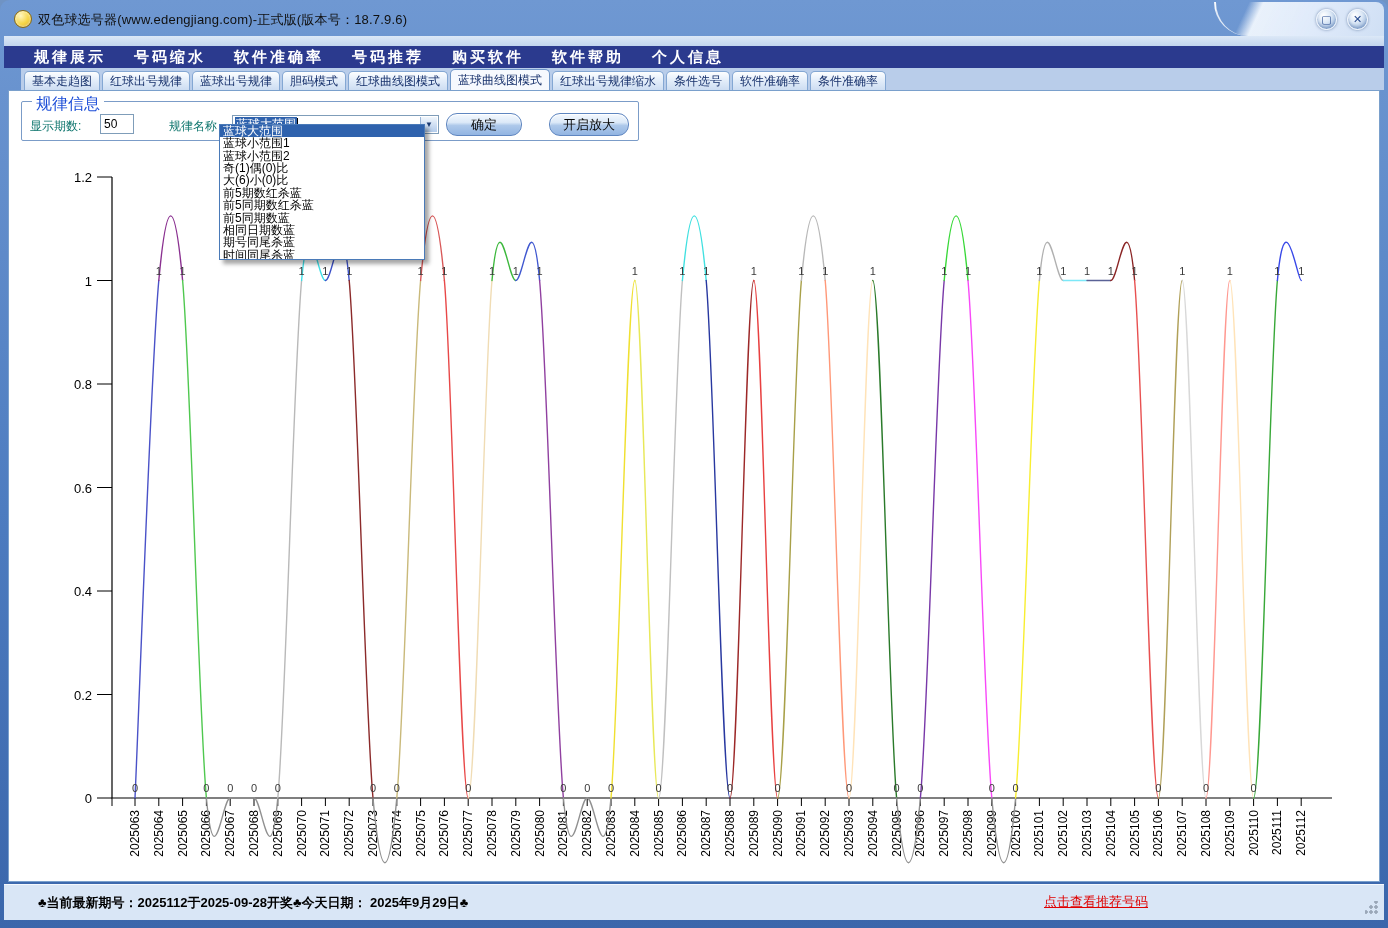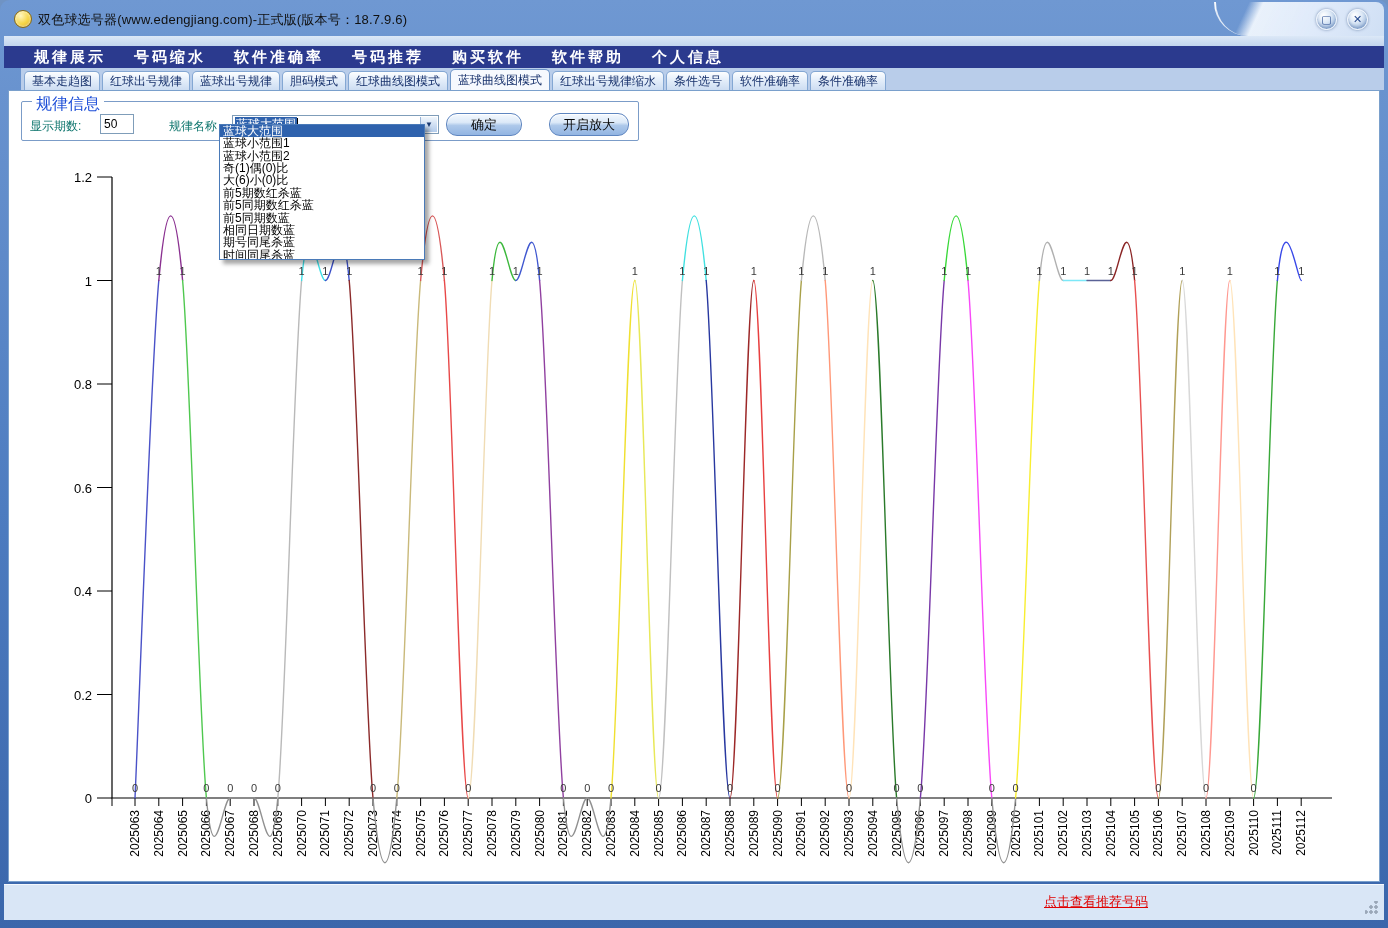--- a/index.html
+++ b/index.html
@@ -378,16 +378,17 @@
       <text x="1158.4" y="792" text-anchor="middle" font-size="11" fill="#3a3a3a" font-family="Liberation Sans, DejaVu Sans, sans-serif">0</text>
       <text x="1182.2" y="274.5" text-anchor="middle" font-size="11" fill="#3a3a3a" font-family="Liberation Sans, DejaVu Sans, sans-serif">1</text>
       <text x="1206" y="792" text-anchor="middle" font-size="11" fill="#3a3a3a" font-family="Liberation Sans, DejaVu Sans, sans-serif">0</text>
       <text x="1229.8" y="274.5" text-anchor="middle" font-size="11" fill="#3a3a3a" font-family="Liberation Sans, DejaVu Sans, sans-serif">1</text>
       <text x="1253.6000000000001" y="792" text-anchor="middle" font-size="11" fill="#3a3a3a" font-family="Liberation Sans, DejaVu Sans, sans-serif">0</text>
       <text x="1277.4" y="274.5" text-anchor="middle" font-size="11" fill="#3a3a3a" font-family="Liberation Sans, DejaVu Sans, sans-serif">1</text>
       <text x="1301.2" y="274.5" text-anchor="middle" font-size="11" fill="#3a3a3a" font-family="Liberation Sans, DejaVu Sans, sans-serif">1</text>
     </svg>
 
   <div class="statusbar">
+    <span class="status-text">♣当前最新期号：2025112于2025-09-28开奖♣今天日期： 2025年9月29日♣</span>
     <a class="rec-link">点击查看推荐号码</a>
     <div class="grip"></div>
   </div>
 </div>
 
 </body></html>

